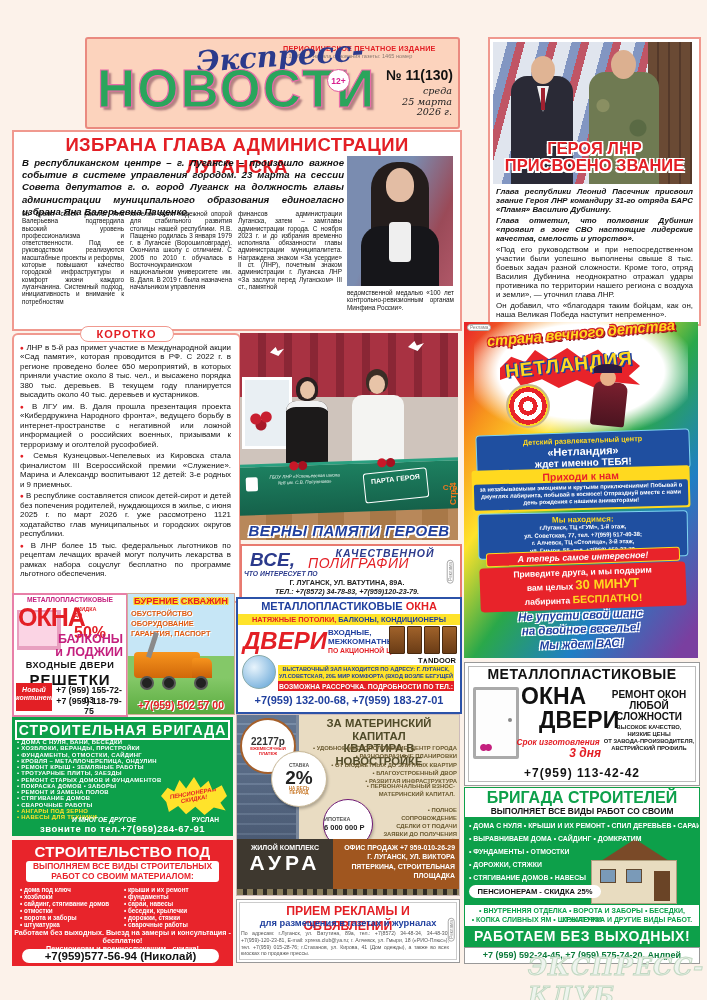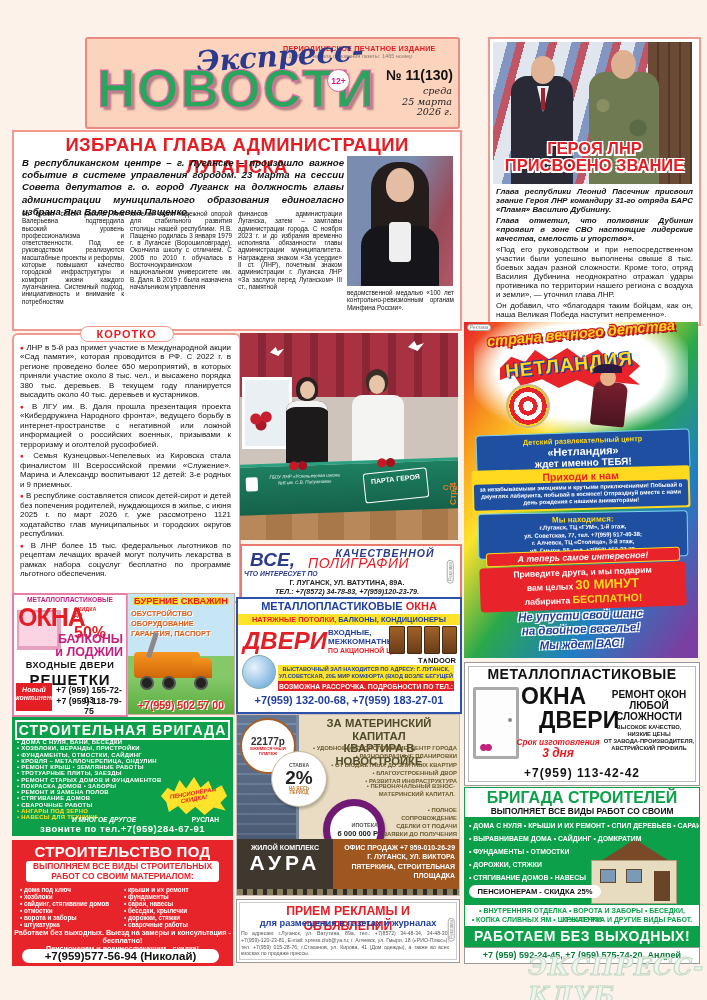--- a/index.html
+++ b/index.html
@@ -111,21 +111,21 @@
   .om-ph{left:0;top:95px;width:100%;font-size:11px;font-weight:900;color:#1f3f9e;}
   
   #oknarem{left:464px;top:662px;width:234px;height:122px;background:#fff;border:1px solid #999;box-shadow:inset 0 0 0 3px #fff,inset 0 0 0 4px #bbb;overflow:hidden;}
   .or-top{left:0;top:3px;width:100%;font-size:14px;font-weight:900;color:#111;letter-spacing:.5px;}
   .or-door{left:8px;top:24px;width:40px;height:66px;border:3px solid #aaa;background:#fdfdfd;border-radius:2px;}
   .or-okna{left:56px;top:20px;font-size:23px;font-weight:900;color:#111;}
   .or-dveri{left:74px;top:44px;font-size:23px;font-weight:900;color:#111;}
   .or-r{left:138px;width:92px;text-align:center;font-weight:900;color:#111;font-size:10px;line-height:1.1;}
   .or-d{left:138px;width:92px;text-align:center;font-weight:700;color:#222;font-size:5.8px;line-height:1.3;}
   .or-term1{left:50px;top:74px;width:86px;text-align:center;font-size:8.3px;font-weight:800;font-style:italic;color:#e31f25;}
-  .or-term2{left:50px;top:83px;width:86px;text-align:center;font-size:12px;font-weight:900;font-style:italic;color:#e31f25;}
+  .or-term2{left:50px;top:83px;width:86px;text-align:right;font-size:12px;font-weight:900;font-style:italic;color:#e31f25;}
   .or-ph{left:0;bottom:5px;width:100%;font-size:12px;font-weight:900;color:#111;letter-spacing:1px;}
   
   #sbrig{left:12px;top:717px;width:221px;height:119px;background:#0da04a;overflow:hidden;}
   .sb-title{left:3px;top:3px;width:211px;border:2px solid #fff;text-align:center;font-size:14px;font-weight:900;color:#fff;letter-spacing:1px;}
   .sb-list{left:5px;top:22px;width:170px;}
   .sb-it{font-size:5.9px;font-weight:800;color:#fff;line-height:1.06;letter-spacing:.3px;}
   .sb-it::before{content:"• ";}
   .sb-y{color:#ffe32b;}
   .sb-star{right:6px;top:60px;width:66px;height:38px;background:#ffe32b;clip-path:polygon(0 50%,10% 28%,20% 38%,28% 8%,38% 30%,50% 0,60% 28%,72% 10%,78% 35%,92% 22%,100% 50%,90% 68%,98% 88%,80% 80%,66% 100%,52% 78%,38% 98%,26% 76%,12% 92%,8% 66%);display:flex;align-items:center;justify-content:center;}
   .sb-star span{font-size:6px;font-weight:900;font-style:italic;color:#e31f25;transform:rotate(-10deg);text-align:center;line-height:1.05;}
@@ -142,21 +142,21 @@
   .sk-pill{left:10px;top:109px;width:197px;background:#fff;border-radius:9px;text-align:center;font-size:11.5px;font-weight:900;color:#111;padding:1px 0;}
   
   #aura{left:236px;top:714px;width:222px;height:180px;background:#e9dcc2;overflow:hidden;border:1px solid #cbb;}
   .au-bld{left:0;top:0;width:62px;height:124px;background:repeating-linear-gradient(#8a98ac 0 8px,#aab6c6 8px 10px),linear-gradient(#b8c8da,#8a98ac);background-blend-mode:multiply;box-shadow:inset -3px 0 0 #7a889c;}
   .au-pay{left:3px;top:3px;width:52px;height:52px;border-radius:50%;background:#fff;border:2px solid #a55f2a;display:flex;flex-direction:column;align-items:center;justify-content:center;line-height:1.1;}
   .au-title{left:64px;top:2px;width:156px;text-align:center;font-size:11.3px;font-weight:900;color:#4f4a28;line-height:1.12;}
   .au-feat{left:70px;top:29px;width:150px;text-align:right;font-size:5.9px;font-weight:800;color:#6a5a30;line-height:1.4;}
   .au-feat div::before{content:"• ";}
   .au-rate{left:34px;top:36px;width:54px;height:54px;border-radius:50%;background:#fff;border:1px solid #c8b898;display:flex;flex-direction:column;align-items:center;justify-content:center;line-height:1;box-shadow:1px 2px 3px rgba(0,0,0,.25);}
   .au-f2{left:110px;top:68px;width:108px;text-align:right;font-size:5.9px;font-weight:800;color:#6a5a30;line-height:1.35;}
-  .au-mort{left:86px;top:84px;width:48px;height:48px;border-radius:50%;background:#fff;border:7px solid #701a75;display:flex;flex-direction:column;align-items:flex-end;justify-content:center;line-height:1.2;box-shadow:1px 2px 3px rgba(0,0,0,.25);}
+  .au-mort{left:86px;top:84px;width:48px;height:48px;border-radius:50%;background:#fff;border:1px solid #701a75;display:flex;flex-direction:column;align-items:flex-start;justify-content:center;line-height:1.2;box-shadow:1px 2px 3px rgba(0,0,0,.25);}
   .au-f3{left:140px;top:92px;width:80px;text-align:right;font-size:5.9px;font-weight:800;color:#6a5a30;line-height:1.35;}
   .au-dark{left:0;top:124px;width:96px;height:50px;background:#3e382f;color:#fff;text-align:center;}
   .au-brown{left:96px;top:124px;width:126px;height:50px;background:#a0561f;color:#fff;}
   .au-office{right:4px;top:4px;width:116px;text-align:right;font-size:6.9px;font-weight:800;line-height:1.35;}
   .au-fine{left:0;top:174px;width:222px;height:6px;background:#2e2a24;background-image:repeating-linear-gradient(90deg,rgba(230,210,150,.5) 0 6px,transparent 6px 10px);}
   
   #priem{left:236px;top:899px;width:222px;height:62px;background:#fff;border:1.5px solid #999;box-shadow:inset 0 0 0 2px #fff,inset 0 0 0 3px #ccc;}
   .pr-title{left:0;top:3px;width:100%;font-size:12.8px;font-weight:900;color:#e31f25;transform:scaleX(.96);}
   .pr-sub{left:0;top:18px;width:100%;font-size:9.3px;font-weight:800;color:#1f3f9e;}
   .pr-text{left:4px;top:30px;width:208px;font-size:5.2px;color:#555;line-height:1.3;text-align:justify;}
@@ -255,20 +255,21 @@
     <div class="abs" style="left:112px;top:62px;width:52px;height:68px;background:#f4f4f2;border-radius:10px 10px 0 0;"></div>
     <div class="abs" style="left:0;top:172px;width:218px;height:35px;background:repeating-linear-gradient(90deg,#b8885a 0 26px,#a87848 26px 52px);"></div>
     <div class="abs" style="left:-4px;top:128px;width:226px;height:48px;background:linear-gradient(#1d8060,#15614a);transform:rotate(-2deg);border-top:3px solid #2aa080;">
       <div class="abs" style="left:10px;top:10px;width:12px;height:14px;background:#fff;border-radius:2px;"></div>
       <div class="abs" style="left:30px;top:8px;width:78px;color:#e8f4ee;font-size:4.6px;font-style:italic;text-align:center;line-height:1.3;">ГБОУ ЛНР «Успеньевская школа №8 им. С.В. Полужнова»</div>
       <div class="abs" style="right:34px;top:8px;width:62px;height:24px;border:1.5px solid #fff;border-radius:3px;transform:rotate(-4deg);color:#fff;font-weight:900;font-size:7px;text-align:center;padding-top:4px;">ПАРТА ГЕРОЯ</div>
       <div class="abs" style="left:52px;top:-6px;width:22px;height:12px;background:radial-gradient(circle at 30% 50%,#c81828 4px,transparent 5px),radial-gradient(circle at 70% 50%,#a81020 4px,transparent 5px);"></div>
       <div class="abs" style="left:140px;top:-6px;width:22px;height:12px;background:radial-gradient(circle at 30% 50%,#c81828 4px,transparent 5px),radial-gradient(circle at 70% 50%,#a81020 4px,transparent 5px);"></div>
     </div>
     <div class="abs" style="right:-6px;top:150px;color:#e87820;font-size:8px;font-weight:900;" class2="vert">Стр.4</div>
+    <div class="abs mem-cap ctr">ВЕРНЫ ПАМЯТИ ГЕРОЕВ</div>
   </div>
 
   <div id="poly" class="abs">
     <div class="abs poly-big1">ВСЕ,</div>
     <div class="abs poly-small1">ЧТО ИНТЕРЕСУЕТ ПО</div>
     <div class="abs poly-line2">КАЧЕСТВЕННОЙ</div>
     <div class="abs poly-big2">ПОЛИГРАФИИ</div>
     <div class="abs poly-adr">Г. ЛУГАНСК, УЛ. ВАТУТИНА, 89А.</div>
     <div class="abs poly-tel">ТЕЛ.: +7(8572) 34-78-83, +7(959)120-23-79.</div>
     <div class="abs vert reklama-tag" style="right:-2px;top:22px;">Реклама</div>

